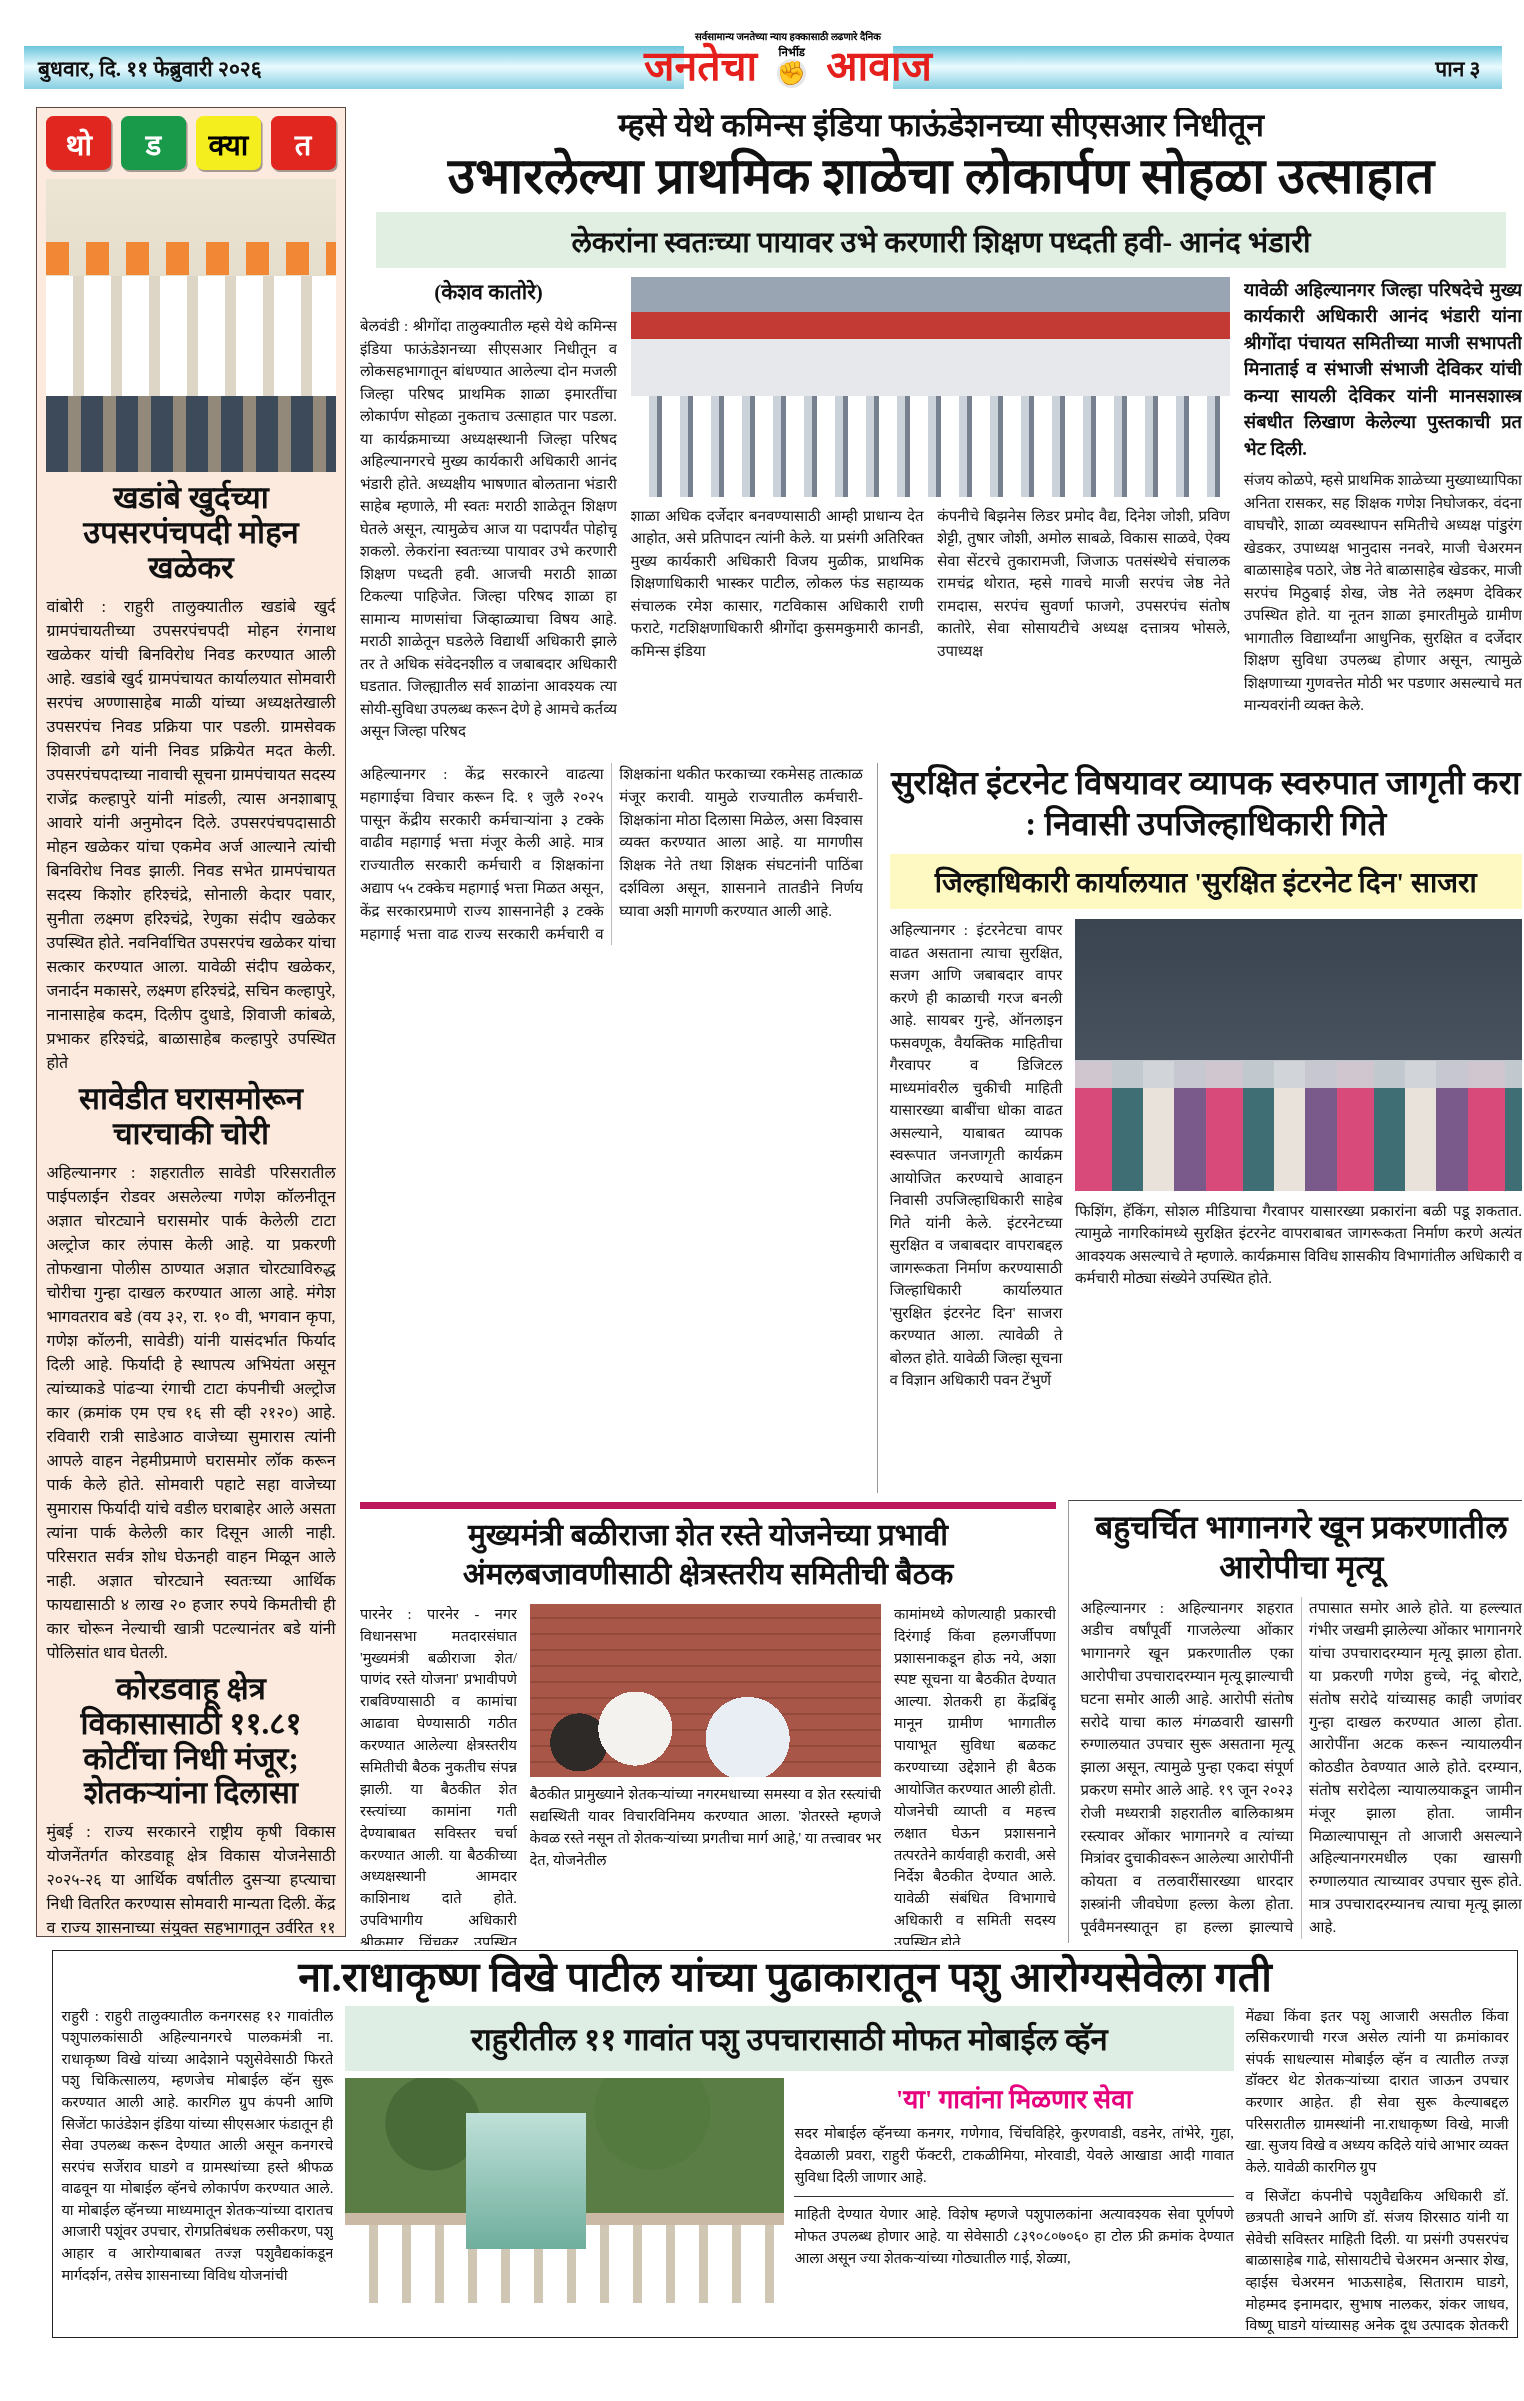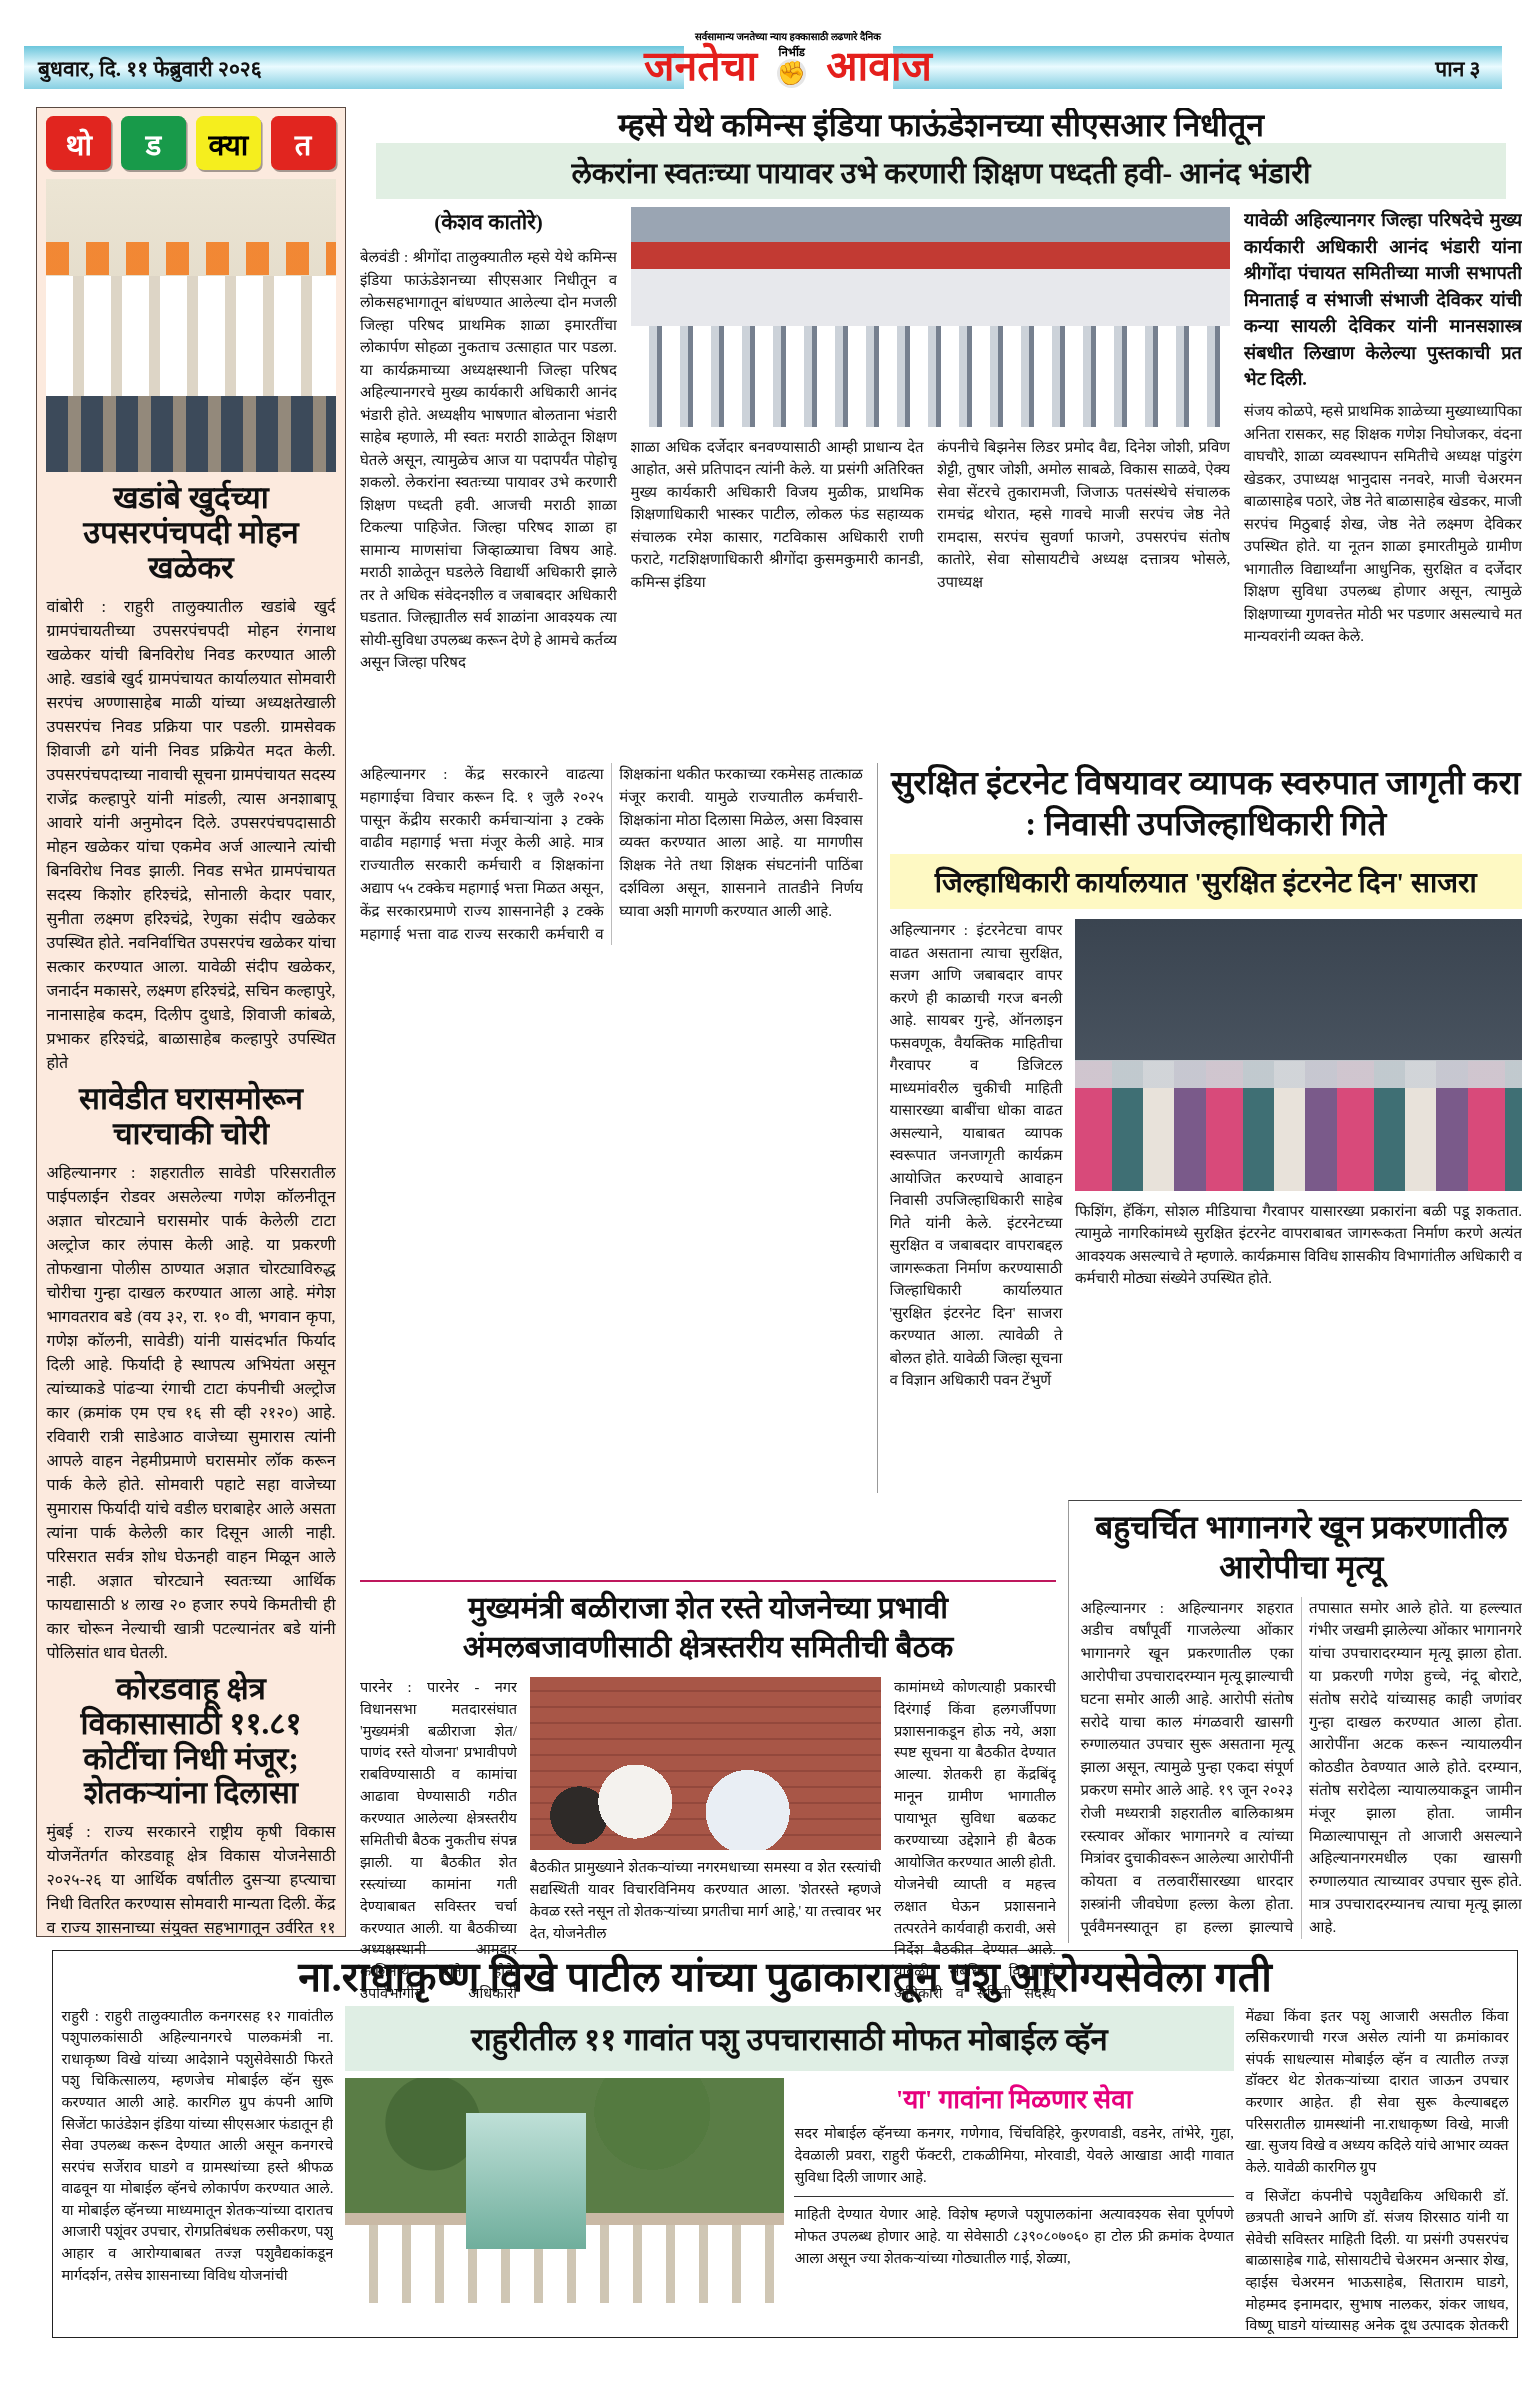--- a/index.html
+++ b/index.html
@@ -72,22 +72,22 @@
   .ncol1{width:173px;flex:none;font-size:15px;line-height:1.5;text-align:justify;overflow:hidden;}
   .nright{flex:1;display:flex;flex-direction:column;gap:8.4px;}
   .net-photo{width:100%;height:272px;
     background:
       linear-gradient(rgba(0,0,0,0) 0 52%,rgba(207,211,216,.9) 52% 62%,rgba(0,0,0,0) 62%),
       repeating-linear-gradient(90deg,#d84a7a 0 37px,#3f6f74 37px 68px,#e8e2da 68px 99px,#7a5a8a 99px 131px) 0 100%/100% 48% no-repeat,
       linear-gradient(#3a4450,#55606c);}
   .ntwo{display:flex;gap:12.6px;}
   .ntwo p{flex:1;font-size:15px;line-height:1.5;text-align:justify;margin:0;overflow:hidden;}
   
-  .bal{position:absolute;left:360px;top:1580px;width:696px;height:443px;overflow:hidden;
-       border-top:2px solid #be185d;padding-top:6.3px;box-sizing:border-box;}
+  .bal{position:absolute;left:360px;top:1502px;width:696px;height:443px;overflow:hidden;
+       border-top:7px solid #be185d;padding-top:6.3px;box-sizing:border-box;}
   .bal h2{font-size:30px;font-weight:bold;text-align:center;line-height:1.3;margin:0 0 10.5px 0;}
   .balgrid{display:grid;grid-template-columns:157px 1fr 162px;column-gap:12.6px;}
   .bcol{font-size:14.6px;line-height:1.5;text-align:justify;overflow:hidden;}
   .meet-photo{width:100%;height:173px;margin-bottom:7.3px;
     background:
       radial-gradient(circle at 30% 72%,#f4f2ee 0 37px,rgba(0,0,0,0) 37px),
       radial-gradient(circle at 62% 78%,#e9eef4 0 42px,rgba(0,0,0,0) 42px),
       radial-gradient(circle at 14% 80%,#2e2a28 0 29px,rgba(0,0,0,0) 29px),
       repeating-linear-gradient(0deg,#a85647 0 13.6px,#93483c 13.6px 16px);}
   .mur{position:absolute;left:1068px;top:1500px;width:454px;height:443px;overflow:hidden;
@@ -146,20 +146,21 @@
     <h2>खडांबे खुर्दच्या उपसरपंचपदी मोहन खळेकर</h2>
     <p class="body">वांबोरी : राहुरी तालुक्यातील खडांबे खुर्द ग्रामपंचायतीच्या उपसरपंचपदी मोहन रंगनाथ खळेकर यांची बिनविरोध निवड करण्यात आली आहे. खडांबे खुर्द ग्रामपंचायत कार्यालयात सोमवारी सरपंच अण्णासाहेब माळी यांच्या अध्यक्षतेखाली उपसरपंच निवड प्रक्रिया पार पडली. ग्रामसेवक शिवाजी ढगे यांनी निवड प्रक्रियेत मदत केली. उपसरपंचपदाच्या नावाची सूचना ग्रामपंचायत सदस्य राजेंद्र कल्हापुरे यांनी मांडली, त्यास अनशाबापू आवारे यांनी अनुमोदन दिले. उपसरपंचपदासाठी मोहन खळेकर यांचा एकमेव अर्ज आल्याने त्यांची बिनविरोध निवड झाली. निवड सभेत ग्रामपंचायत सदस्य किशोर हरिश्चंद्रे, सोनाली केदार पवार, सुनीता लक्ष्मण हरिश्चंद्रे, रेणुका संदीप खळेकर उपस्थित होते. नवनिर्वाचित उपसरपंच खळेकर यांचा सत्कार करण्यात आला. यावेळी संदीप खळेकर, जनार्दन मकासरे, लक्ष्मण हरिश्चंद्रे, सचिन कल्हापुरे, नानासाहेब कदम, दिलीप दुधाडे, शिवाजी कांबळे, प्रभाकर हरिश्चंद्रे, बाळासाहेब कल्हापुरे उपस्थित होते</p>
     <h2>सावेडीत घरासमोरून चारचाकी चोरी</h2>
     <p class="body">अहिल्यानगर : शहरातील सावेडी परिसरातील पाईपलाईन रोडवर असलेल्या गणेश कॉलनीतून अज्ञात चोरट्याने घरासमोर पार्क केलेली टाटा अल्ट्रोज कार लंपास केली आहे. या प्रकरणी तोफखाना पोलीस ठाण्यात अज्ञात चोरट्याविरुद्ध चोरीचा गुन्हा दाखल करण्यात आला आहे. मंगेश भागवतराव बडे (वय ३२, रा. १० वी, भगवान कृपा, गणेश कॉलनी, सावेडी) यांनी यासंदर्भात फिर्याद दिली आहे. फिर्यादी हे स्थापत्य अभियंता असून त्यांच्याकडे पांढऱ्या रंगाची टाटा कंपनीची अल्ट्रोज कार (क्रमांक एम एच १६ सी व्ही २१२०) आहे. रविवारी रात्री साडेआठ वाजेच्या सुमारास त्यांनी आपले वाहन नेहमीप्रमाणे घरासमोर लॉक करून पार्क केले होते. सोमवारी पहाटे सहा वाजेच्या सुमारास फिर्यादी यांचे वडील घराबाहेर आले असता त्यांना पार्क केलेली कार दिसून आली नाही. परिसरात सर्वत्र शोध घेऊनही वाहन मिळून आले नाही. अज्ञात चोरट्याने स्वतःच्या आर्थिक फायद्यासाठी ४ लाख २० हजार रुपये किमतीची ही कार चोरून नेल्याची खात्री पटल्यानंतर बडे यांनी पोलिसांत धाव घेतली.</p>
     <h2>कोरडवाहू क्षेत्र विकासासाठी ११.८१ कोटींचा निधी मंजूर; शेतकऱ्यांना दिलासा</h2>
     <p class="body">मुंबई : राज्य सरकारने राष्ट्रीय कृषी विकास योजनेंतर्गत कोरडवाहू क्षेत्र विकास योजनेसाठी २०२५-२६ या आर्थिक वर्षातील दुसऱ्या हप्त्याचा निधी वितरित करण्यास सोमवारी मान्यता दिली. केंद्र व राज्य शासनाच्या संयुक्त सहभागातून उर्वरित ११ कोटी ८१ लाख ६६ हजार रुपयांचा निधी मंजूर करण्यात आला आहे. सन २०२५-२६ मध्ये राष्ट्रीय कृषी विकास योजनेअंतर्गत कोरडवाहू क्षेत्र विकासासाठी तिन्ही प्रवर्गांसाठी प्राप्त झालेला केंद्राचा हिस्सा सात कोटी नऊ लाख रुपये असून, त्यास अनुरूप राज्याचा हिस्सा चार कोटी बहात्तर लाख सहासष्ट हजार सहाशे सदुसष्ट रुपये आहे. असा एकूण ११ कोटी ८१ लाख ६६ हजार रुपयांचा निधी आयुक्त (कृषी) यांना अर्थसंकल्पीय निधी वितरण प्रणालीद्वारे वितरित करण्यात येणार आहे. सर्वसाधारण, अनुसूचित जाती आणि अनुसूचित जमाती या प्रवर्गनिहाय निधीचे वितरण करण्यात येणार असून, या निर्णयामुळे कोरडवाहू भागातील शेतकऱ्यांना मोठा दिलासा मिळणार असल्याचे सांगण्यात येत आहे.</p>
   </aside>
 
   <section class="lead">
     <div class="kicker">म्हसे येथे कमिन्स इंडिया फाऊंडेशनच्या सीएसआर निधीतून</div>
+    <h1 class="lead-headline">उभारलेल्या प्राथमिक शाळेचा लोकार्पण सोहळा उत्साहात</h1>
     <div class="subband">लेकरांना स्वतःच्या पायावर उभे करणारी शिक्षण पध्दती हवी- आनंद भंडारी</div>
     <div class="leadgrid">
       <div class="lcol c1">
         <div class="byline">(केशव कातोरे)</div>
         <p>बेलवंडी : श्रीगोंदा तालुक्यातील म्हसे येथे कमिन्स इंडिया फाऊंडेशनच्या सीएसआर निधीतून व लोकसहभागातून बांधण्यात आलेल्या दोन मजली जिल्हा परिषद प्राथमिक शाळा इमारतींचा लोकार्पण सोहळा नुकताच उत्साहात पार पडला. या कार्यक्रमाच्या अध्यक्षस्थानी जिल्हा परिषद अहिल्यानगरचे मुख्य कार्यकारी अधिकारी आनंद भंडारी होते. अध्यक्षीय भाषणात बोलताना भंडारी साहेब म्हणाले, मी स्वतः मराठी शाळेतून शिक्षण घेतले असून, त्यामुळेच आज या पदापर्यंत पोहोचू शकलो. लेकरांना स्वतःच्या पायावर उभे करणारी शिक्षण पध्दती हवी. आजची मराठी शाळा टिकल्या पाहिजेत. जिल्हा परिषद शाळा हा सामान्य माणसांचा जिव्हाळ्याचा विषय आहे. मराठी शाळेतून घडलेले विद्यार्थी अधिकारी झाले तर ते अधिक संवेदनशील व जबाबदार अधिकारी घडतात. जिल्ह्यातील सर्व शाळांना आवश्यक त्या सोयी-सुविधा उपलब्ध करून देणे हे आमचे कर्तव्य असून जिल्हा परिषद</p>
       </div>
       <div class="photo school-photo"></div>
       <div class="lcol c2">
         <p>शाळा अधिक दर्जेदार बनवण्यासाठी आम्ही प्राधान्य देत आहोत, असे प्रतिपादन त्यांनी केले. या प्रसंगी अतिरिक्त मुख्य कार्यकारी अधिकारी विजय मुळीक, प्राथमिक शिक्षणाधिकारी भास्कर पाटील, लोकल फंड सहाय्यक संचालक रमेश कासार, गटविकास अधिकारी राणी फराटे, गटशिक्षणाधिकारी श्रीगोंदा कुसमकुमारी कानडी, कमिन्स इंडिया</p>
       </div>

